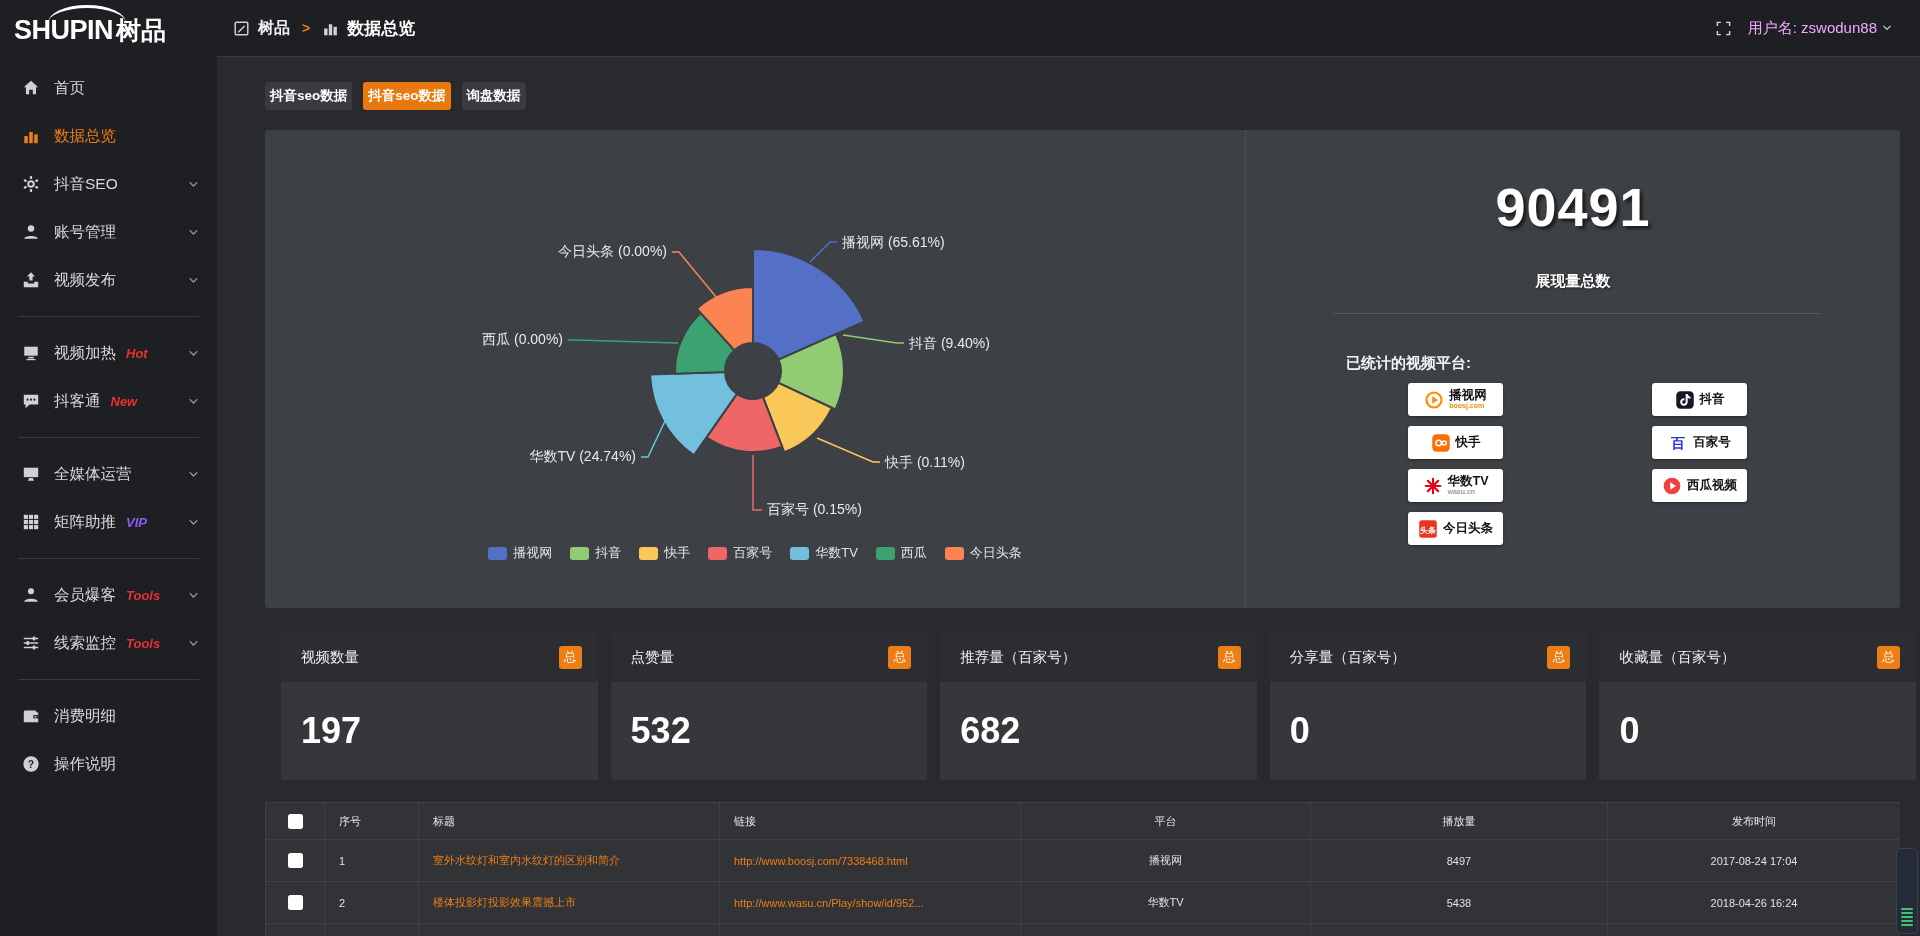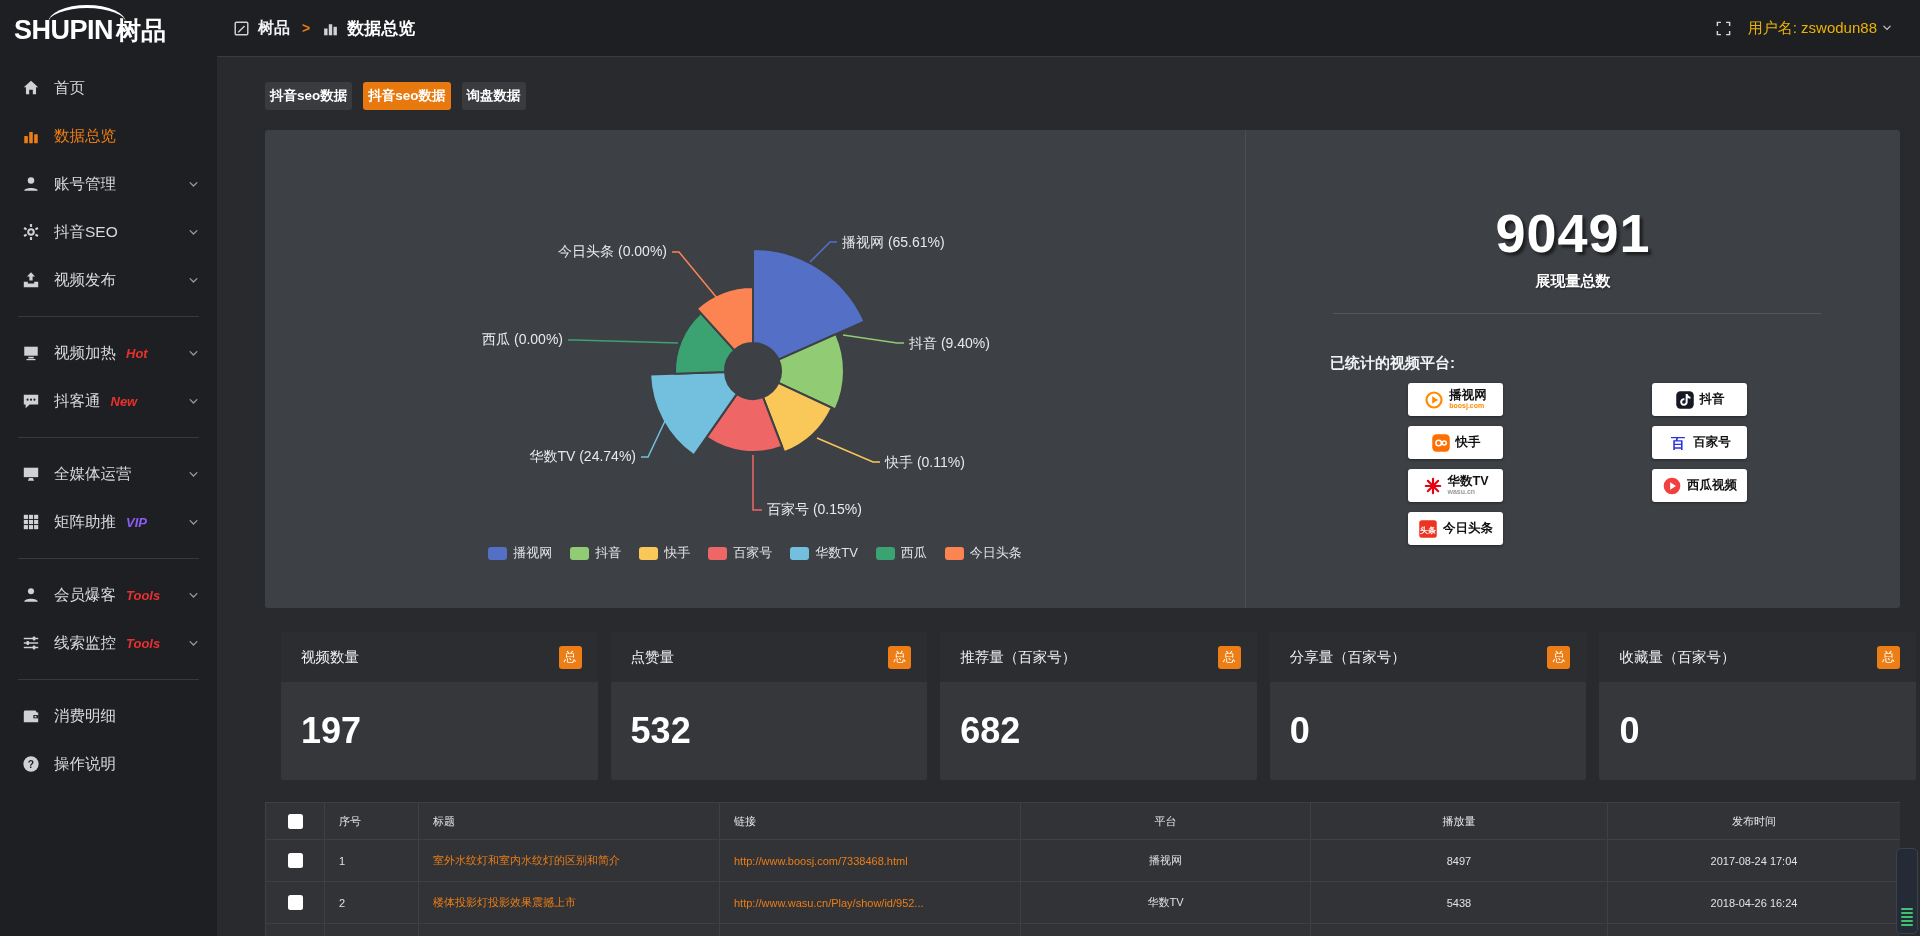--- a/index.html
+++ b/index.html
@@ -30,43 +30,43 @@
   
   .topbar { position:absolute; left:217px; top:0; width:1703px; height:57px; background:#1e1f22;
     border-bottom:1px solid #3a3b3f; display:flex; align-items:center; justify-content:space-between; padding:0 26px 0 16px; z-index:4; }
   .breadcrumb { display:flex; align-items:center; gap:8px; }
   .bc-icon { width:17px; height:17px; color:#cfd2d6; } .bc-icon svg { width:17px; height:17px; display:block; }
   .bc-root { font-size:16px; font-weight:bold; color:#f0f1f3; }
   .bc-sep { color:#ed7d15; font-size:14px; font-weight:bold; margin:0 4px; }
   .bc-current { font-size:17px; font-weight:bold; color:#fff; }
   .user-area { display:flex; align-items:center; gap:16px; }
   .fs-icon { width:17px; height:17px; color:#d5d6d8; cursor:pointer; } .fs-icon svg { width:17px; height:17px; display:block; }
-  .username { font-size:15px; color:#eab308; cursor:pointer; display:flex; align-items:center; gap:3px;justify-content:space-between; }
+  .username { font-size:15px; color:#f0abfc; cursor:pointer; display:flex; align-items:center; gap:3px;justify-content:space-between; }
   .username .mi-chevron { width:14px; height:14px; color:#bbb; } .username .mi-chevron svg { width:14px;height:14px; display:block;}
   
   .main { position:absolute; left:217px; top:57px; width:1703px; height:879px; }
   .tabs { position:absolute; left:48px; top:25px; display:flex; gap:11px; }
   .tab { height:28px; padding:0 5px; display:flex; align-items:center; background:#3a3b3f; color:#fff;
     font-size:13.5px; font-weight:bold; border-radius:3px; border:none; cursor:pointer; font-family:inherit; }
   .tab.active { background:#e8790f; }
   
   .chart-card { position:absolute; left:48px; top:73px; width:1635px; height:478px; background:#3d4045; border-radius:3px; }
   .pie-area { position:absolute; left:0; top:0; width:980px; height:478px; }
   .pie-svg { position:absolute; left:0; top:0; }
   .legend { position:absolute; left:0; top:414px; width:980px; display:flex; justify-content:center; gap:18px; }
   .legend-item { display:flex; align-items:center; gap:6px; cursor:pointer; }
   .legend-swatch { width:19px; height:13px; border-radius:3px; }
   .legend-label { font-size:13px; color:#e2e3e5; }
   .summary-panel { position:absolute; left:980px; top:0; width:655px; height:478px; border-left:1px solid #4b4d51; }
-  .total-value { position:absolute; top:72px; left:0; width:100%; text-align:center;
+  .total-value { position:absolute; top:46px; left:0; width:100%; text-align:center;
     font-size:54px; font-weight:800; color:#fff; letter-spacing:1px; text-shadow:3px 3px 3px rgba(0,0,0,0.55); }
   .total-label { position:absolute; top:142px; left:0; width:100%; text-align:center;
     font-size:15px; font-weight:bold; color:#fff; text-shadow:1px 1px 2px rgba(0,0,0,0.5); }
   .summary-divider { position:absolute; top:183px; left:87px; width:488px; border-top:1px solid #55575b; }
-  .platforms-label { position:absolute; top:224px; left:84px; font-size:15px; font-weight:bold; color:#f2f3f5; }
+  .platforms-label { position:absolute; top:224px; left:100px; font-size:15px; font-weight:bold; color:#f2f3f5; }
   .badge-plat { position:absolute; width:95px; height:33px; background:#fff; border-radius:3px;
     display:flex; align-items:center; justify-content:center; gap:5px; box-shadow:0 1px 3px rgba(0,0,0,0.4); }
   .badge-plat .bp-icon { width:20px; height:20px; flex:none; } .badge-plat .bp-icon svg { width:20px; height:20px; display:block; }
   .bp-text { display:flex; flex-direction:column; line-height:1.05; }
   .bp-name { font-size:12.5px; font-weight:bold; color:#111; white-space:nowrap; }
   .bp-sub { font-size:7px; font-weight:bold; white-space:nowrap; }
   
   .stat-cards { position:absolute; left:48px; top:575px; width:1635px; height:148px;
     display:grid; grid-template-columns:repeat(5,1fr); gap:13px;margin-left:16px; }
   .stat-card { background:#35373b; border-radius:2px; overflow:hidden; display:flex; flex-direction:column; }
@@ -117,51 +117,51 @@
               <rect x="13.5" y="8" width="4" height="10" rx="0.5"></rect>
             </g>
           </svg>
         </span>
         <span class="mi-label">数据总览</span>
       </div>
       <div class="menu-item">
         <span class="mi-icon">
           <svg viewBox="0 0 20 20">
             <g fill="currentColor">
-              <circle cx="10" cy="6" r="3.6"></circle>
-              <path d="M2.5 17.5c0-4.2 15-4.2 15 0z"></path>
-            </g>
-          </svg>
-        </span>
-        <span class="mi-label">账号管理</span>
-        <span class="mi-chevron">
-          <svg viewBox="0 0 20 20">
-            <path fill="none" stroke="currentColor" stroke-width="1.8" stroke-linecap="round" d="M5.5 7.5 10 12l4.5-4.5"></path>
-          </svg>
-        </span>
-      </div>
-      <div class="menu-item">
-        <span class="mi-icon">
-          <svg viewBox="0 0 20 20">
-            <g fill="currentColor">
               <path fill-rule="evenodd" d="M10 14.2a4.2 4.2 0 1 1 0-8.4 4.2 4.2 0 0 1 0 8.4Zm0-2.2a2 2 0 1 0 0-4 2 2 0 0 0 0 4Z"></path>
               <rect x="8.8" y="1" width="2.4" height="3.4" rx="0.7"></rect>
               <rect x="8.8" y="15.6" width="2.4" height="3.4" rx="0.7"></rect>
               <g transform="rotate(60 10 10)">
                 <rect x="8.8" y="1" width="2.4" height="3.4" rx="0.7"></rect>
                 <rect x="8.8" y="15.6" width="2.4" height="3.4" rx="0.7"></rect>
               </g>
               <g transform="rotate(120 10 10)">
                 <rect x="8.8" y="1" width="2.4" height="3.4" rx="0.7"></rect>
                 <rect x="8.8" y="15.6" width="2.4" height="3.4" rx="0.7"></rect>
               </g>
             </g>
           </svg>
         </span>
         <span class="mi-label">抖音SEO</span>
+        <span class="mi-chevron">
+          <svg viewBox="0 0 20 20">
+            <path fill="none" stroke="currentColor" stroke-width="1.8" stroke-linecap="round" d="M5.5 7.5 10 12l4.5-4.5"></path>
+          </svg>
+        </span>
+      </div>
+      <div class="menu-item">
+        <span class="mi-icon">
+          <svg viewBox="0 0 20 20">
+            <g fill="currentColor">
+              <circle cx="10" cy="6" r="3.6"></circle>
+              <path d="M2.5 17.5c0-4.2 15-4.2 15 0z"></path>
+            </g>
+          </svg>
+        </span>
+        <span class="mi-label">账号管理</span>
         <span class="mi-chevron">
           <svg viewBox="0 0 20 20">
             <path fill="none" stroke="currentColor" stroke-width="1.8" stroke-linecap="round" d="M5.5 7.5 10 12l4.5-4.5"></path>
           </svg>
         </span>
       </div>
       <div class="menu-item">
         <span class="mi-icon">
           <svg viewBox="0 0 20 20">
             <g fill="currentColor">

